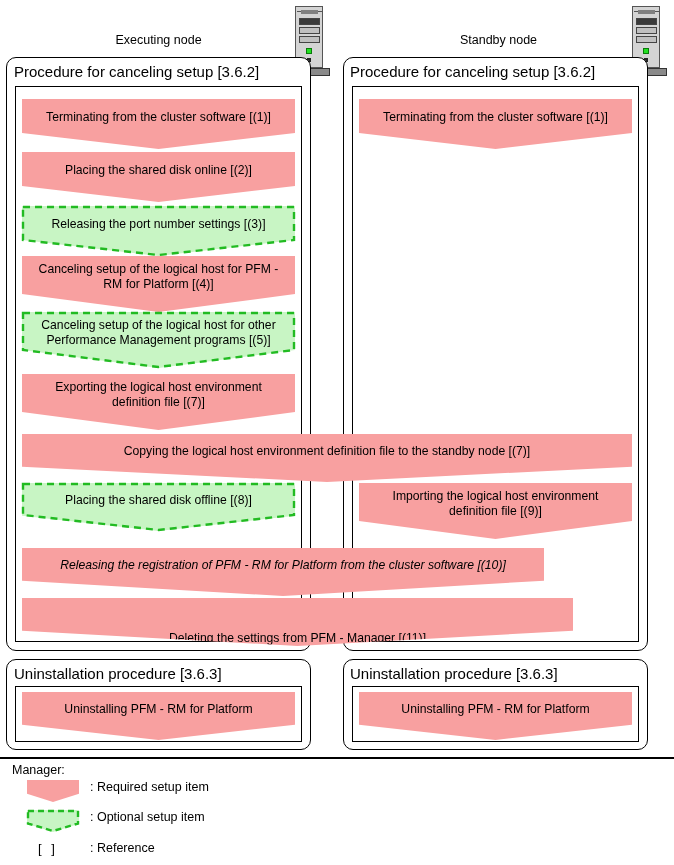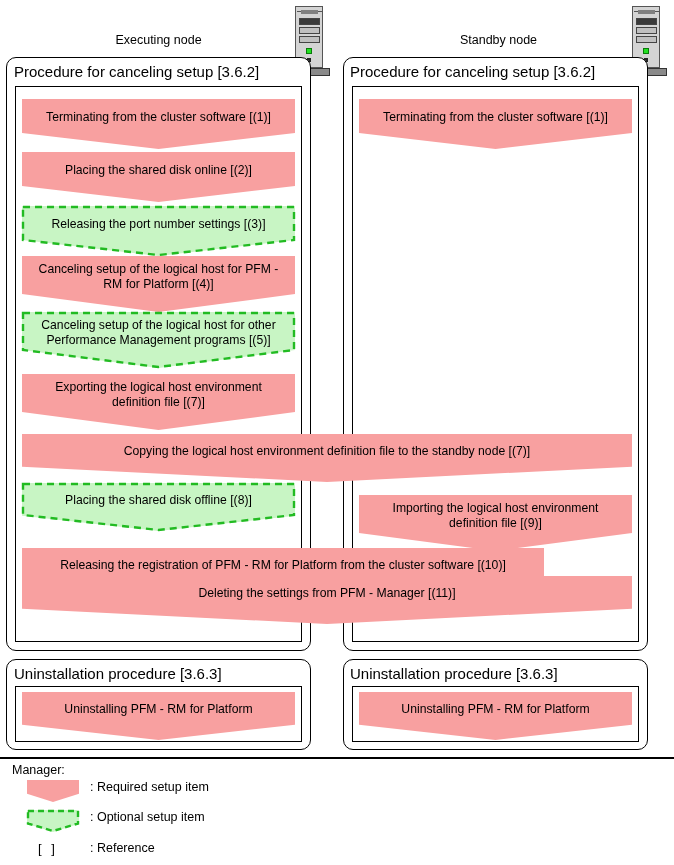--- a/index.html
+++ b/index.html
@@ -223,40 +223,40 @@
 </div>
 
 <div class="outer-panel" style="left:343px; top:57px; width:305px; height:594px;"></div>
 <div class="outer-title" style="left:350px; top:63px;">Procedure for canceling setup [3.6.2]</div>
 <div class="inner-panel" style="left:352px; top:86px; width:287px; height:556px;"></div>
 
 <div class="chev required" style="left:359px; top:99px; width:273px; height:50px;">
   <span class="txt" style="padding-top:11px;">Terminating from the cluster software [(1)]</span>
 </div>
 
-<div class="chev required" style="left:359px; top:483px; width:273px; height:56px;margin-top:12px;">
+<div class="chev required" style="left:359px; top:483px; width:273px; height:56px;">
   <span class="txt" style="padding-top:6px;">Importing the logical host environment definition file [(9)]</span>
 </div>
 
 <div class="outer-panel" style="left:343px; top:659px; width:305px; height:91px;"></div>
 <div class="outer-title" style="left:350px; top:665px;">Uninstallation procedure [3.6.3]</div>
 <div class="inner-panel" style="left:352px; top:686px; width:287px; height:56px;"></div>
 <div class="chev required" style="left:359px; top:692px; width:273px; height:48px;">
   <span class="txt" style="padding-top:10px;">Uninstalling PFM - RM for Platform</span>
 </div>
 
 <div class="chev required span-bar" style="left:22px; top:434px; width:610px; height:48px;">
   <span class="txt" style="padding-top:10px;">Copying the logical host environment definition file to the standby node [(7)]</span>
 </div>
 
-<div class="chev required span-bar" style="left:22px; top:548px; width:522px; height:48px;">
+<div class="chev required span-bar" style="left:22px; top:548px; width:522px; height:48px;font-style:italic;">
   <span class="txt" style="padding-top:10px;">Releasing the registration of PFM - RM for Platform from the cluster software [(10)]</span>
 </div>
 
-<div class="chev required span-bar" style="left:22px; top:576px; width:610px; height:48px;">
+<div class="chev required span-bar" style="left:22px; top:598px; width:551px; height:48px;align-items:flex-end;">
   <span class="txt" style="padding-top:10px;">Deleting the settings from PFM - Manager [(11)]</span>
 </div>
 
 <div class="legend-rule" style="left:0px; top:757px; width:674px; height:2px;"></div>
 
 <div class="legend-title" style="left:12px; top:763px;">Manager:</div>
 
 <div class="legend-swatch req" style="left:27px; top:780px;"></div>
 <div class="legend-row-text" style="left:90px; top:780px;">: Required setup item</div>
 

